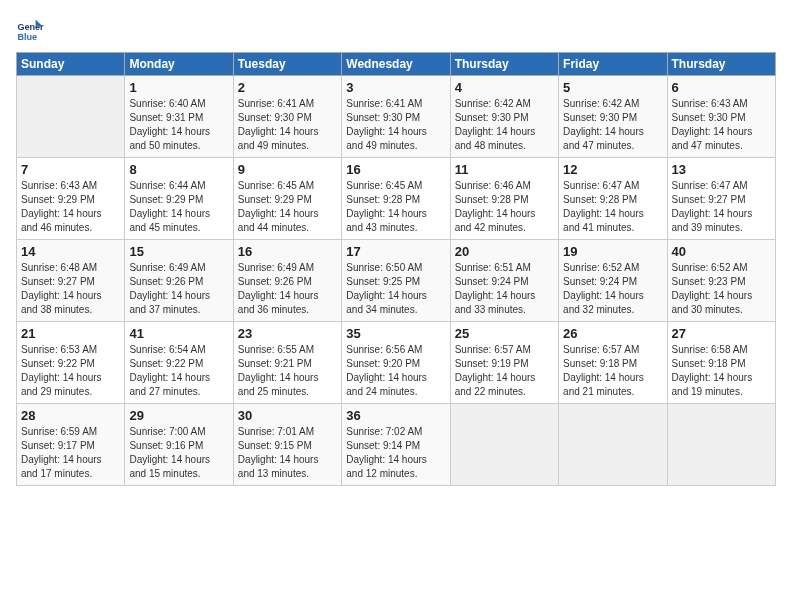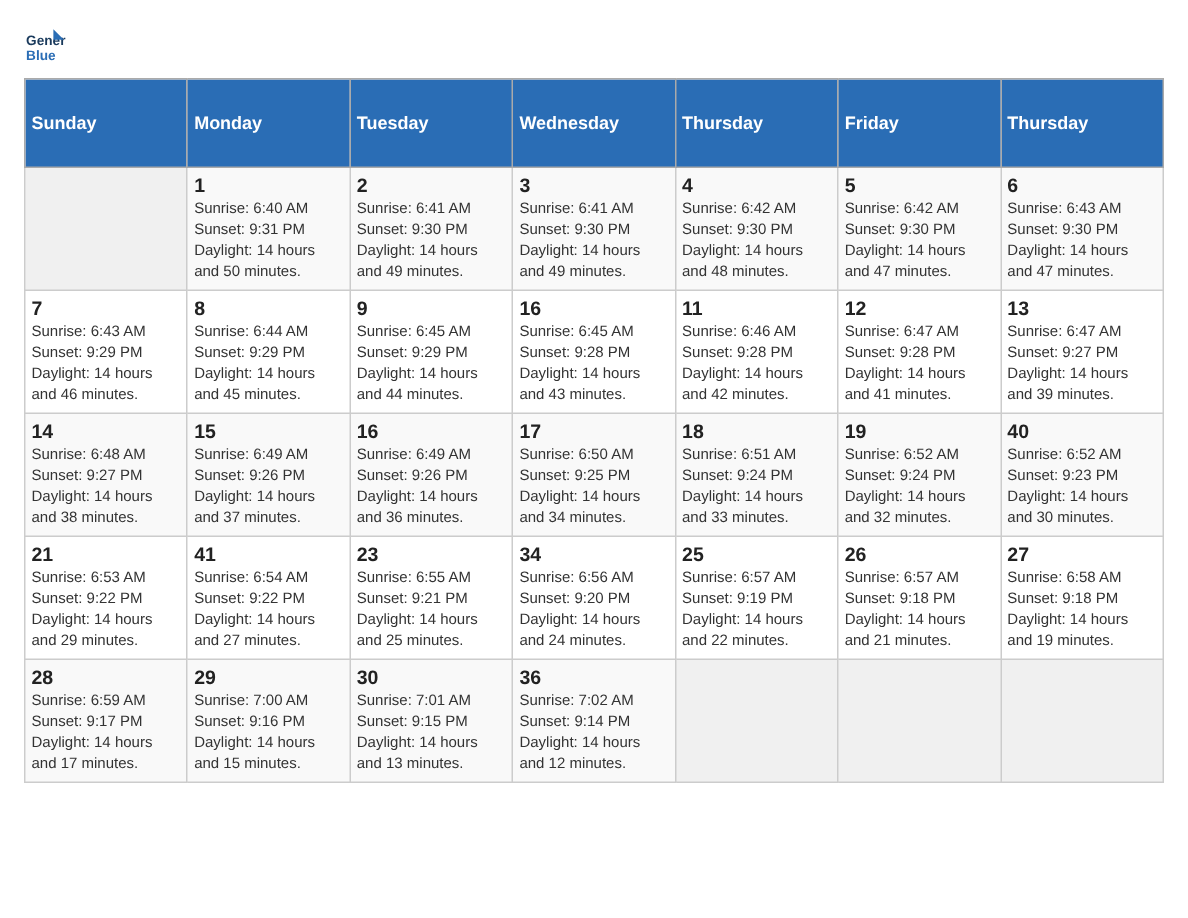--- a/index.html
+++ b/index.html
@@ -42,21 +42,21 @@
     table {
       width: 100%;
       border-collapse: collapse;
       table-layout: fixed;
     }
     thead tr th {
       background-color: #2a6db5;
       color: #fff;
       font-size: 12px;
       font-weight: bold;
-      padding: 22px 4px;
+      padding: 4px 4px;
       text-align: left;
       border: 1px solid #aaa;
     }
     tbody tr td {
       border: 1px solid #ccc;
       vertical-align: top;
       padding: 4px 4px;
       font-size: 10px;
       color: #333;
       height: 80px;
@@ -183,21 +183,21 @@
         </td>
         <td>
           <span class="day-number">16</span>
           <div class="cell-info">Sunrise: 6:49 AM<br>Sunset: 9:26 PM<br>Daylight: 14 hours and 36 minutes.</div>
         </td>
         <td>
           <span class="day-number">17</span>
           <div class="cell-info">Sunrise: 6:50 AM<br>Sunset: 9:25 PM<br>Daylight: 14 hours and 34 minutes.</div>
         </td>
         <td>
-          <span class="day-number">18</span>
+          <span class="day-number">20</span>
           <div class="cell-info">Sunrise: 6:51 AM<br>Sunset: 9:24 PM<br>Daylight: 14 hours and 33 minutes.</div>
         </td>
         <td>
           <span class="day-number">19</span>
           <div class="cell-info">Sunrise: 6:52 AM<br>Sunset: 9:24 PM<br>Daylight: 14 hours and 32 minutes.</div>
         </td>
         <td>
           <span class="day-number">40</span>
           <div class="cell-info">Sunrise: 6:52 AM<br>Sunset: 9:23 PM<br>Daylight: 14 hours and 30 minutes.</div>
         </td>
@@ -209,21 +209,21 @@
         </td>
         <td>
           <span class="day-number">41</span>
           <div class="cell-info">Sunrise: 6:54 AM<br>Sunset: 9:22 PM<br>Daylight: 14 hours and 27 minutes.</div>
         </td>
         <td>
           <span class="day-number">23</span>
           <div class="cell-info">Sunrise: 6:55 AM<br>Sunset: 9:21 PM<br>Daylight: 14 hours and 25 minutes.</div>
         </td>
         <td>
-          <span class="day-number">34</span>
+          <span class="day-number">35</span>
           <div class="cell-info">Sunrise: 6:56 AM<br>Sunset: 9:20 PM<br>Daylight: 14 hours and 24 minutes.</div>
         </td>
         <td>
           <span class="day-number">25</span>
           <div class="cell-info">Sunrise: 6:57 AM<br>Sunset: 9:19 PM<br>Daylight: 14 hours and 22 minutes.</div>
         </td>
         <td>
           <span class="day-number">26</span>
           <div class="cell-info">Sunrise: 6:57 AM<br>Sunset: 9:18 PM<br>Daylight: 14 hours and 21 minutes.</div>
         </td>

